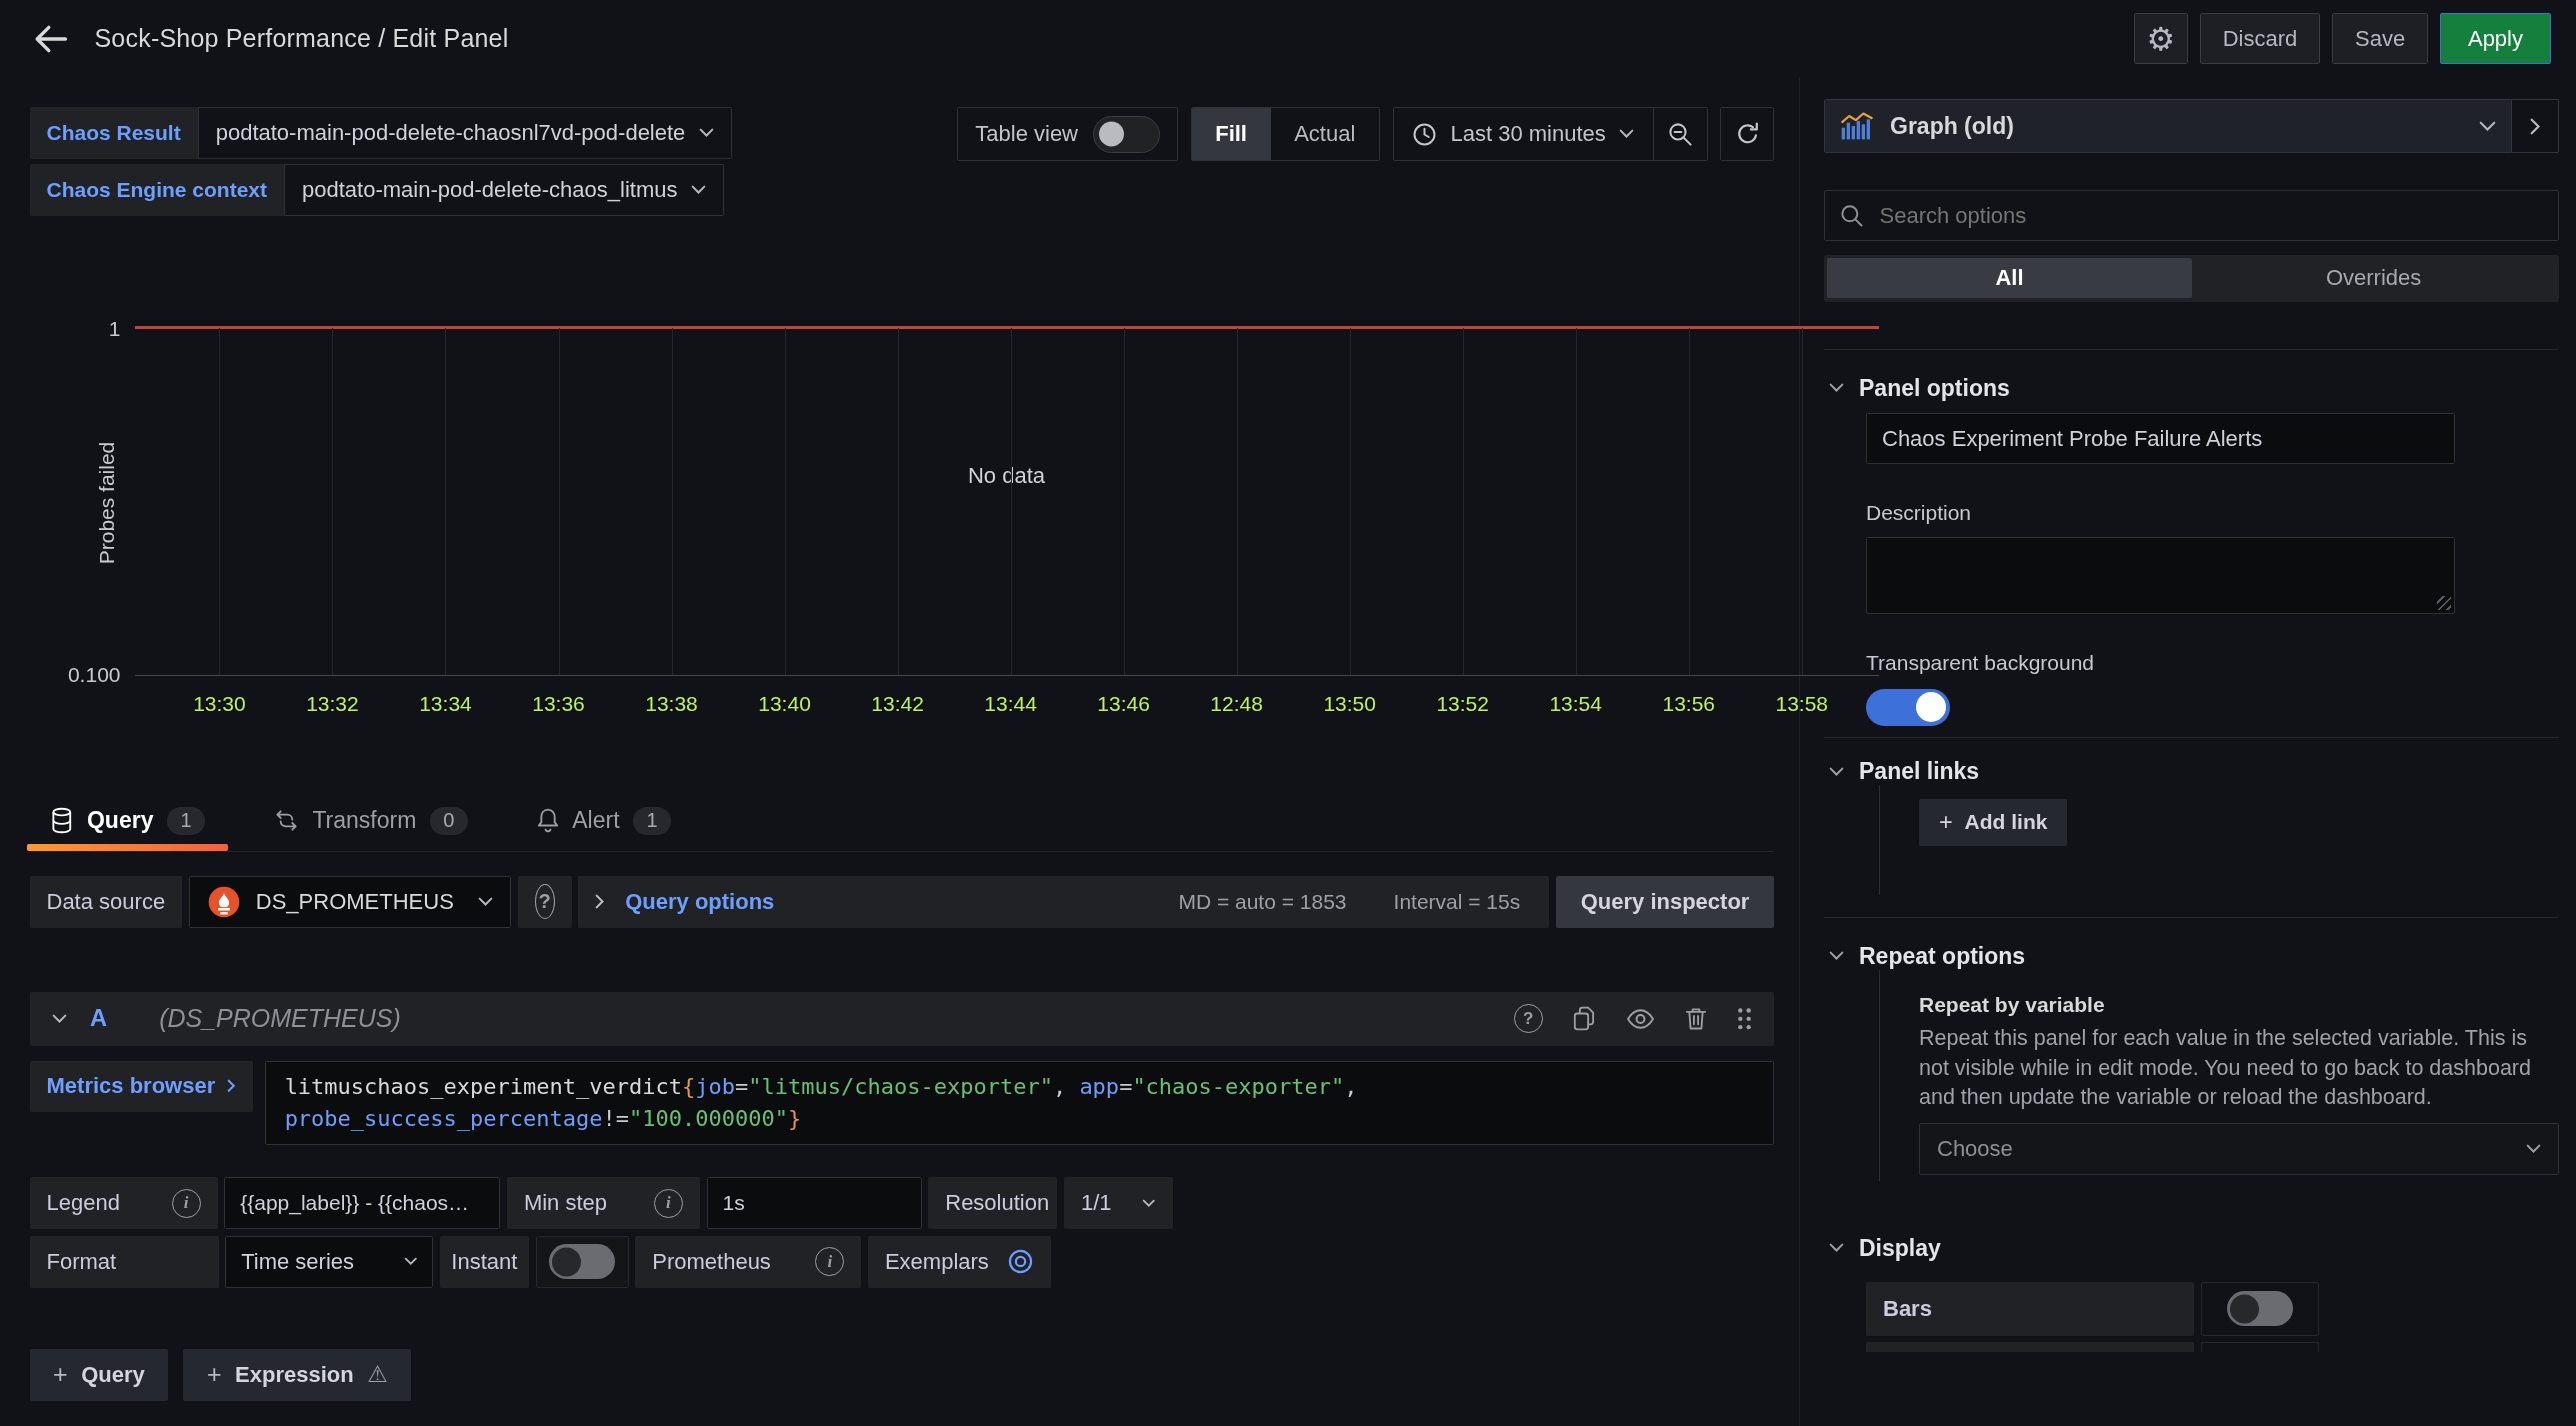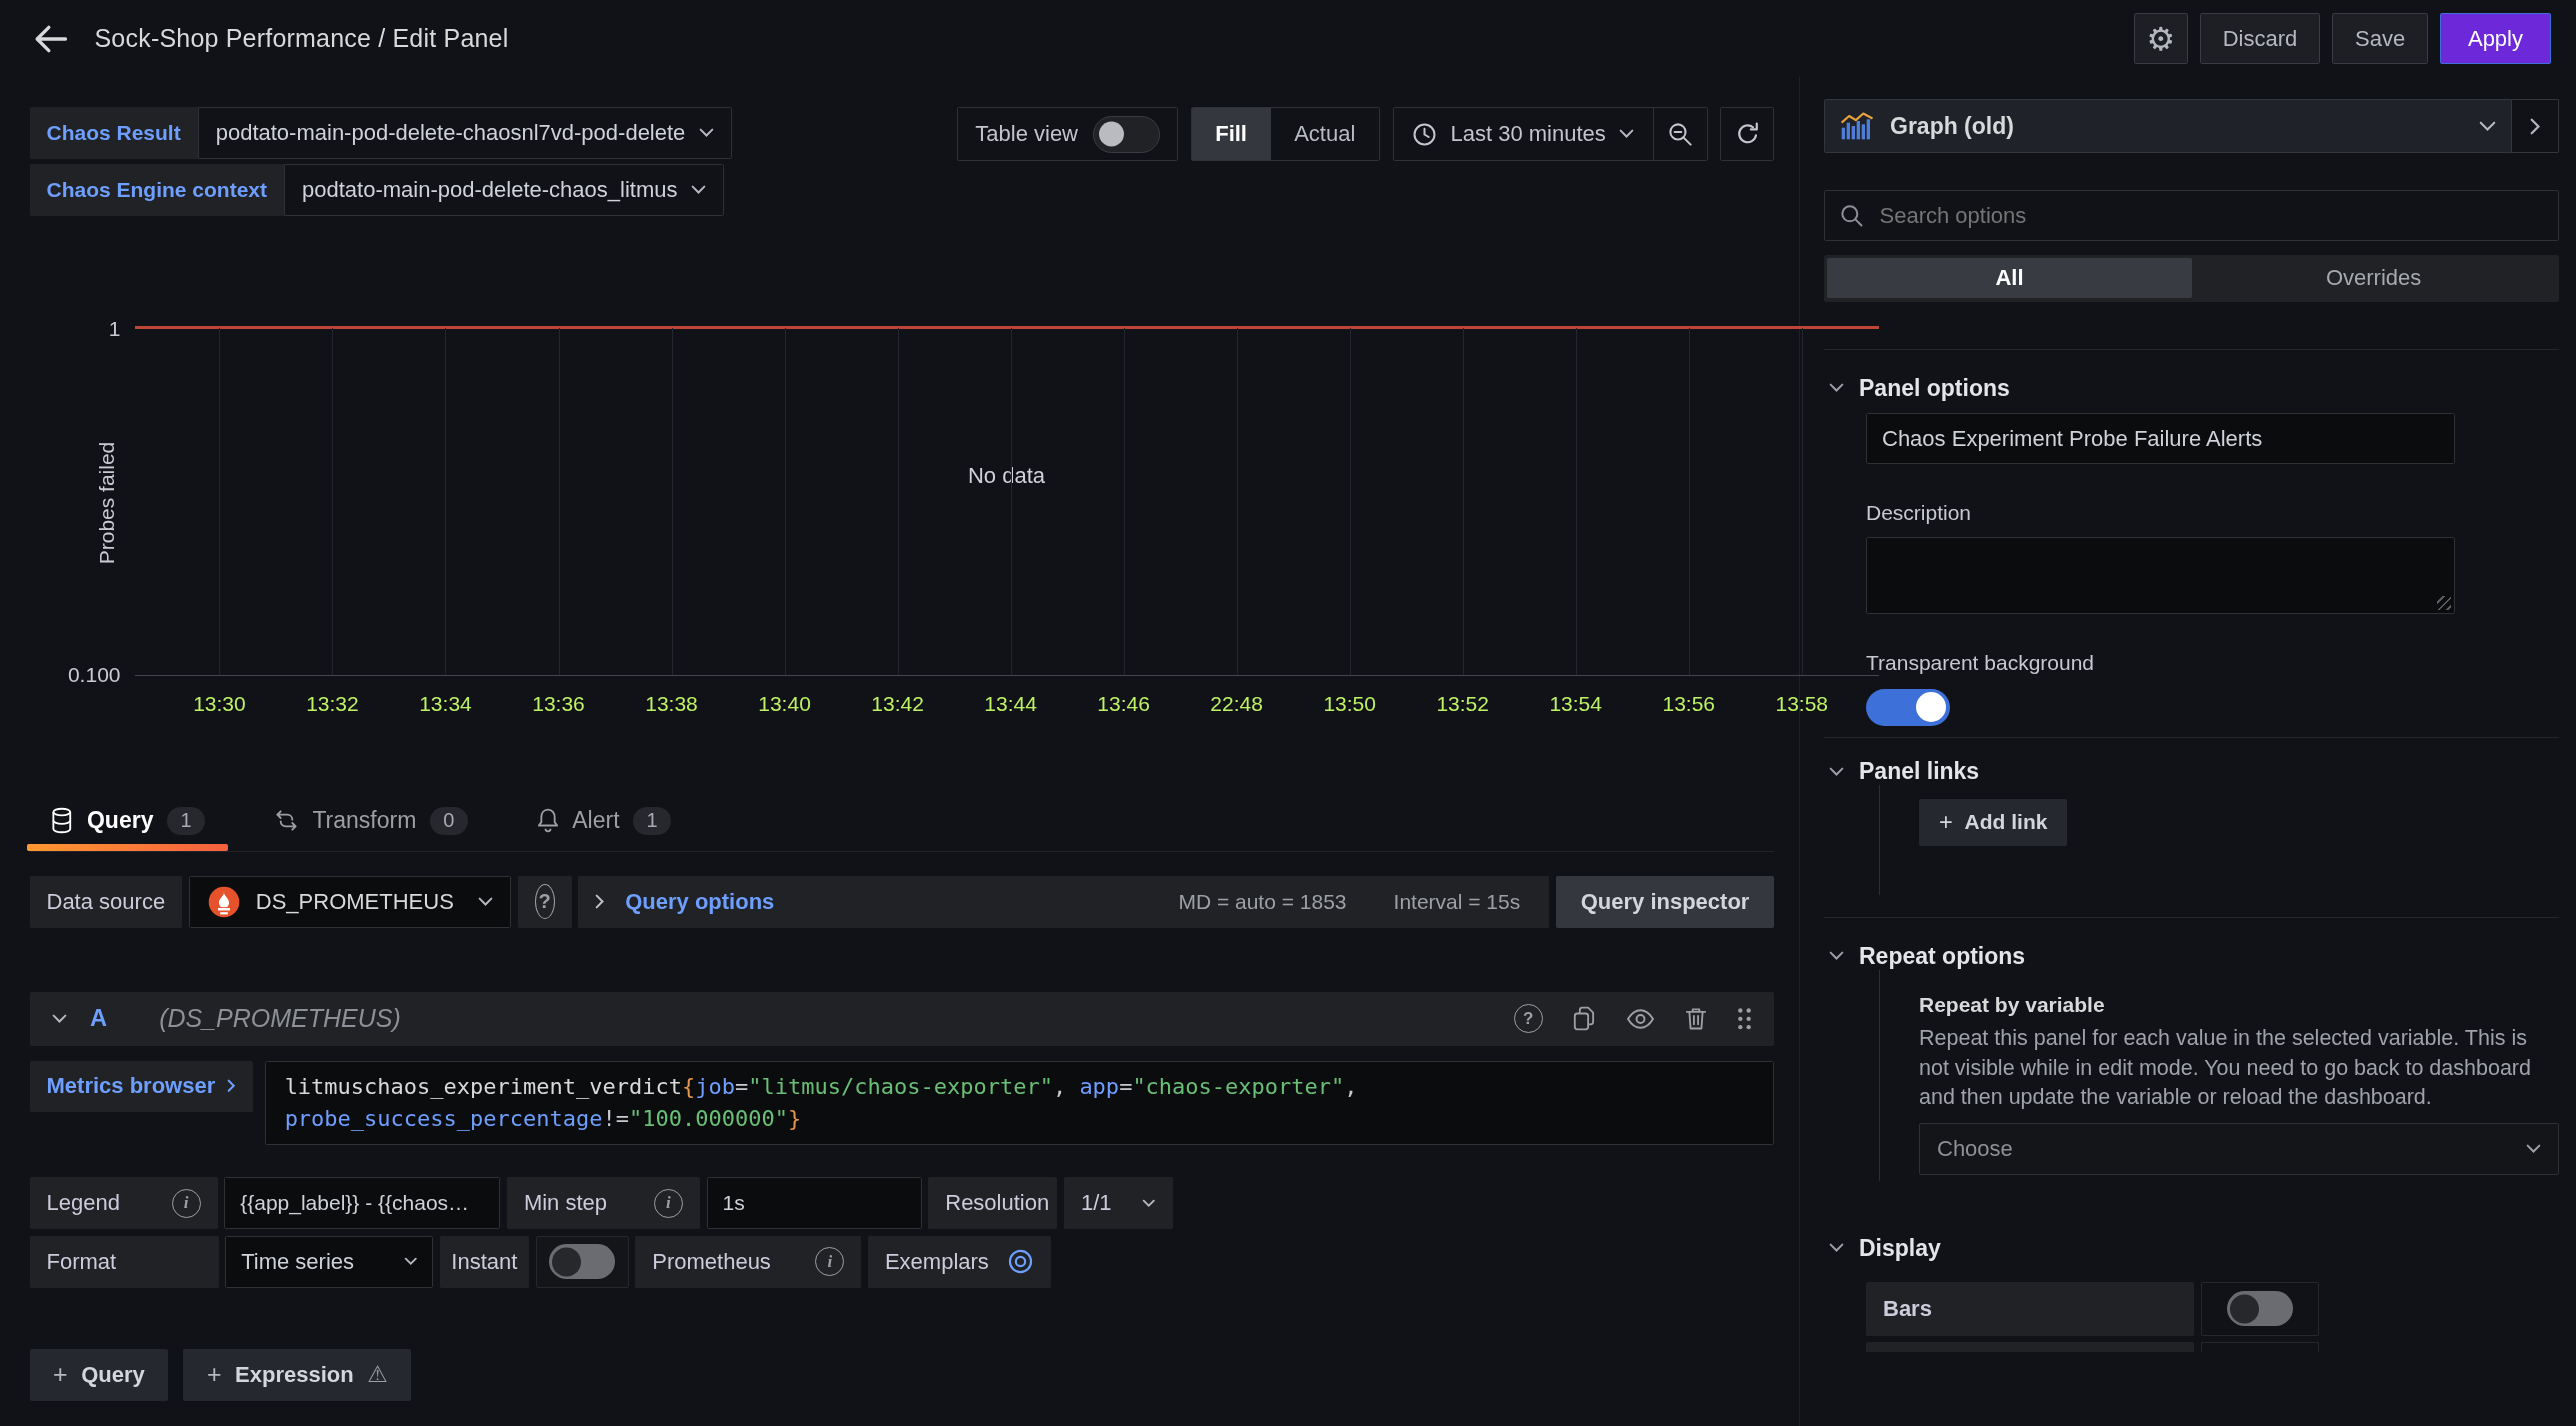--- a/index.html
+++ b/index.html
@@ -13,21 +13,21 @@
   svg { display:block; }
 
   
   .topbar { height:77px; display:flex; align-items:center; padding:0 25px 0 25px; }
   .back-btn { width:51px; height:51px; display:flex; align-items:center; justify-content:center; color:#d8d9da; cursor:pointer; }
   .topbar-title { font-size:25px; font-weight:500; color:#d8d9da; margin-left:18.5px; letter-spacing:0.2px; }
   .topbar-right { margin-left:auto; display:flex; gap:11.8px; align-items:center; }
   .btn { height:51px; border-radius:1.7px; display:flex; align-items:center; justify-content:center; font-size:22px; font-weight:500; cursor:pointer; }
   .btn-secondary { background:#1d1f25; border:0.8px solid #393c43; color:#b6b8c0; padding:0 22px; }
   .btn-icon { width:54px; background:#1d1f25; border:0.8px solid #393c43; color:#b6b8c0; }
-  .btn-primary { background:#6d28d9; color:#ffffff; padding:0 27px; border:0.8px solid #3d71d9; }
+  .btn-primary { background:#15803d; color:#ffffff; padding:0 27px; border:0.8px solid #3d71d9; }
   .gear-glyph { font-size:32px; line-height:1; }
 
   
   .main { display:flex; height:1349px; }
   .left-col { width:1904px; padding:0 25px 0 29.5px; position:relative; }
   .right-col { flex:1; border-left:0.8px solid #1f2126; padding:22px 17px 0 23.6px; }
 
   
   .vars-toolbar { position:relative; padding-top:30px; }
   .var-row { display:flex; gap:0; margin-bottom:5px; height:52px; }
@@ -257,21 +257,21 @@
           <div class="xl" style="left: 30.7928%;">13:38</div>
           <div class="gl" style="left: 37.2735%;"></div>
           <div class="xl" style="left: 37.2735%;">13:40</div>
           <div class="gl" style="left: 43.7542%;"></div>
           <div class="xl" style="left: 43.7542%;">13:42</div>
           <div class="gl" style="left: 50.2349%;"></div>
           <div class="xl" style="left: 50.2349%;">13:44</div>
           <div class="gl" style="left: 56.7156%;"></div>
           <div class="xl" style="left: 56.7156%;">13:46</div>
           <div class="gl" style="left: 63.1963%;"></div>
-          <div class="xl" style="left: 63.1963%;">22:48</div>
+          <div class="xl" style="left: 63.1963%;">12:48</div>
           <div class="gl" style="left: 69.677%;"></div>
           <div class="xl" style="left: 69.677%;">13:50</div>
           <div class="gl" style="left: 76.1577%;"></div>
           <div class="xl" style="left: 76.1577%;">13:52</div>
           <div class="gl" style="left: 82.6384%;"></div>
           <div class="xl" style="left: 82.6384%;">13:54</div>
           <div class="gl" style="left: 89.1191%;"></div>
           <div class="xl" style="left: 89.1191%;">13:56</div>
           <div class="gl" style="left: 95.5998%;"></div>
           <div class="xl" style="left: 95.5998%;">13:58</div>

